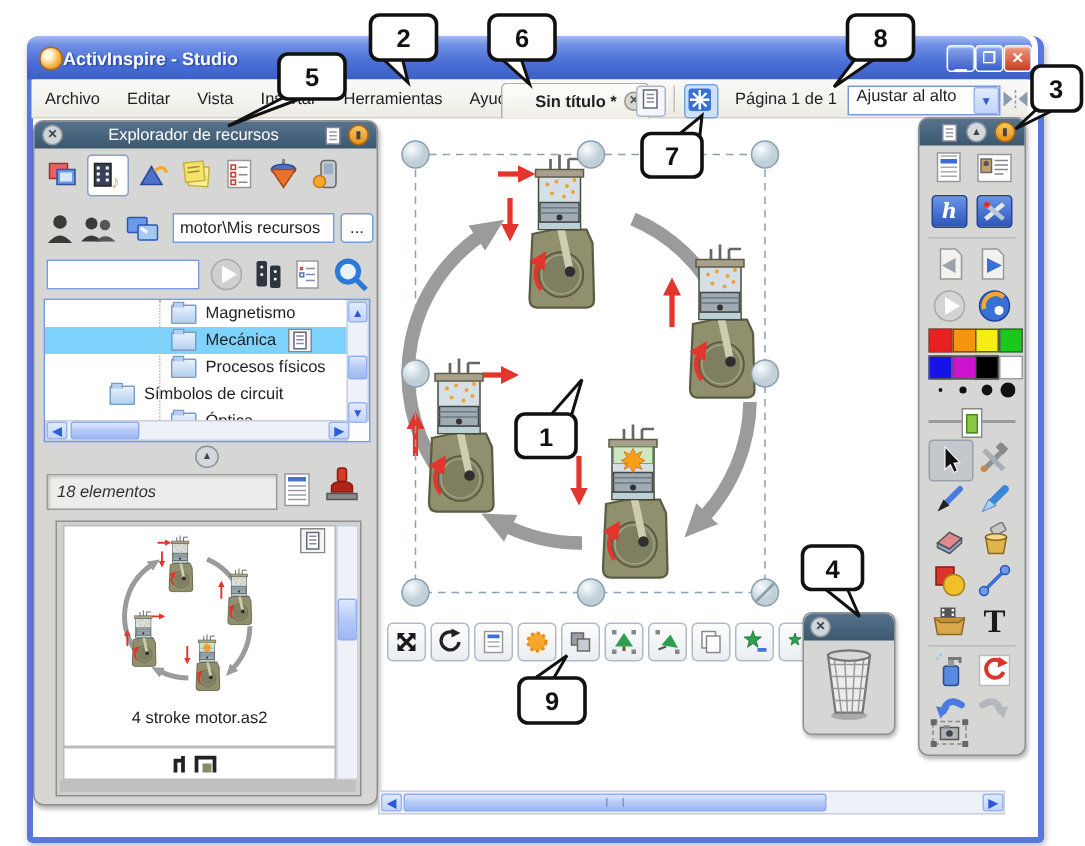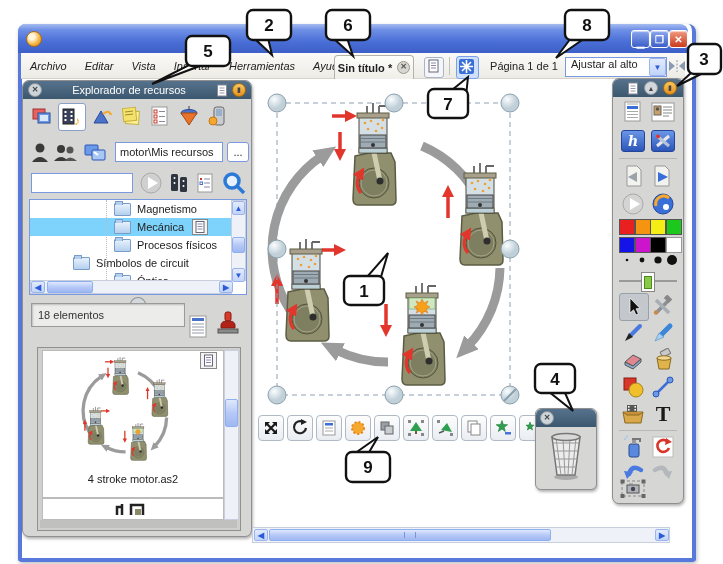--- a/index.html
+++ b/index.html
@@ -13,25 +13,25 @@
   .titlebar{left:18px;top:24px;width:670px;height:29px;border-radius:8px 8px 0 0;
             background:linear-gradient(#a5bcf0 0%,#6f90e6 20%,#4a6fd6 60%,#3c5fc8 100%);
             display:flex;align-items:center;}
   .title-text{color:#fff;font-weight:bold;font-size:12px;text-shadow:1px 1px 1px #27459c;margin-left:6px;}
   .winbtn{width:17px;height:16px;border-radius:3px;border:1px solid #fff;
           display:flex;align-items:center;justify-content:center;color:#fff;font-size:10px;font-weight:bold;
           background:linear-gradient(#8aa6ee,#3c5fc8);box-shadow:inset 0 1px 1px rgba(255,255,255,.6);}
   .winbtn.close{background:linear-gradient(#ef9a80,#c93c1d);}
   
   .menubar{left:21px;top:53px;width:664px;height:25px;background:linear-gradient(#fbfaf8,#ecebe5);
-           border-bottom:1px solid #d5d3ca;display:flex;align-items:center;font-style:italic;}
+           border-bottom:1px solid #d5d3ca;display:flex;align-items:center;}
   .menu-item{padding:3px 9px;font-size:11px;color:#222;}
   .doc-tab{left:334px;top:55px;width:78px;height:23px;background:linear-gradient(#fdfdfb,#efeee8);
            border:1px solid #b4b2a8;border-bottom:none;border-radius:4px 4px 0 0;
-           display:flex;align-items:center;justify-content:center;gap:5px;font-weight:bold;font-size:11px;}
+           display:flex;align-items:center;justify-content:center;gap:5px;font-weight:bold;font-size:11px;padding-left:19px;}
   .tab-close{width:11px;height:11px;border-radius:50%;background:#d8d6ce;border:1px solid #9a988e;
              font-size:8px;line-height:10px;text-align:center;color:#555;}
   .mini-field{background:#fff;border:1px solid #7a9ae0;font-size:11px;}
   
   .panel{background:#d6d6d4;border:1px solid #8f8f8f;border-radius:7px;box-shadow:1px 2px 3px rgba(0,0,0,.3);}
   .panel-header{height:18px;background:linear-gradient(#5b7档,#3f5a75);background:linear-gradient(#57728c,#3c586f);
                 border-radius:6px 6px 0 0;display:flex;align-items:center;color:#fff;}
   .hdr-close{width:12px;height:12px;border-radius:50%;background:#cfd4d8;border:1px solid #8a949c;
              color:#3c4850;font-size:8px;line-height:11px;text-align:center;font-weight:bold;}
   .hdr-circle{width:12px;height:12px;border-radius:50%;border:1px solid #8a949c;background:#d4d8dc;
@@ -60,20 +60,21 @@
 </style>
 </head>
 <body>
 
 <div id="screen">
 
   <div class="abs xp-window"></div>
 
   <div class="abs titlebar">
     <span class="abs" style="left:8px;top:7px;width:14px;height:14px;border-radius:50%;background:radial-gradient(circle at 35% 35%,#fff8e0 20%,#f5b23c 60%,#d8821a);border:1px solid #b06a10;"></span>
+    <span class="title-text" style="margin-left:24px;">ActivInspire - Studio</span>
   </div>
   <div class="abs winbtn" style="left:631px;top:30px;">
       <span style="margin-top:6px;">▁</span>
     </div>
   <div class="abs winbtn" style="left:650px;top:30px;">❐</div>
   <div class="abs winbtn close" style="left:669px;top:30px;">✕</div>
 
   <div class="abs menubar">
     <span class="menu-item">Archivo</span>
     <span class="menu-item">Editar</span>
@@ -450,21 +451,21 @@
       <div class="sb-btn abs" style="left:0;top:67px;width:11px;height:12px;">▼</div>
     </div>
     <div class="abs sb-track" style="left:7px;top:199px;width:200px;height:12px;display:flex;">
       <div class="sb-btn" style="width:12px;height:10px;">◀</div>
       <div class="sb-thumb" style="width:44px;height:10px;margin-left:2px;"></div>
       <div class="sb-btn abs" style="left:188px;top:0;width:12px;height:10px;">▶</div>
     </div>
 
     <div class="abs hdr-circle" style="left:107px;top:216px;width:14px;height:13px;border-radius:50%;">▲</div>
 
-    <div class="abs inset-field" style="left:8px;top:222px;width:146px;height:22px;">
+    <div class="abs inset-field" style="left:8px;top:235px;width:146px;height:22px;font-style:italic;">
       <span>18 elementos</span>
     </div>
     <svg class="abs" style="left:164px;top:233px;" width="22" height="26">
         <rect x="3" y="2" width="16" height="21" fill="#fff" stroke="#999"></rect>
         <rect x="5" y="4" width="12" height="3" fill="#4a72c8"></rect>
         <path d="M5 10h12M5 13h12M5 16h12M5 19h12" stroke="#99a"></path>
       </svg>
     <svg class="abs" style="left:192px;top:230px;" width="26" height="28">
         <rect x="10" y="1" width="6" height="9" rx="2" fill="#d83a28" stroke="#8a1a10"></rect>
         <path d="M6 14 Q6 10 13 10 Q20 10 20 14 L20 17 L6 17 Z" fill="#b02418" stroke="#8a1a10"></path>

